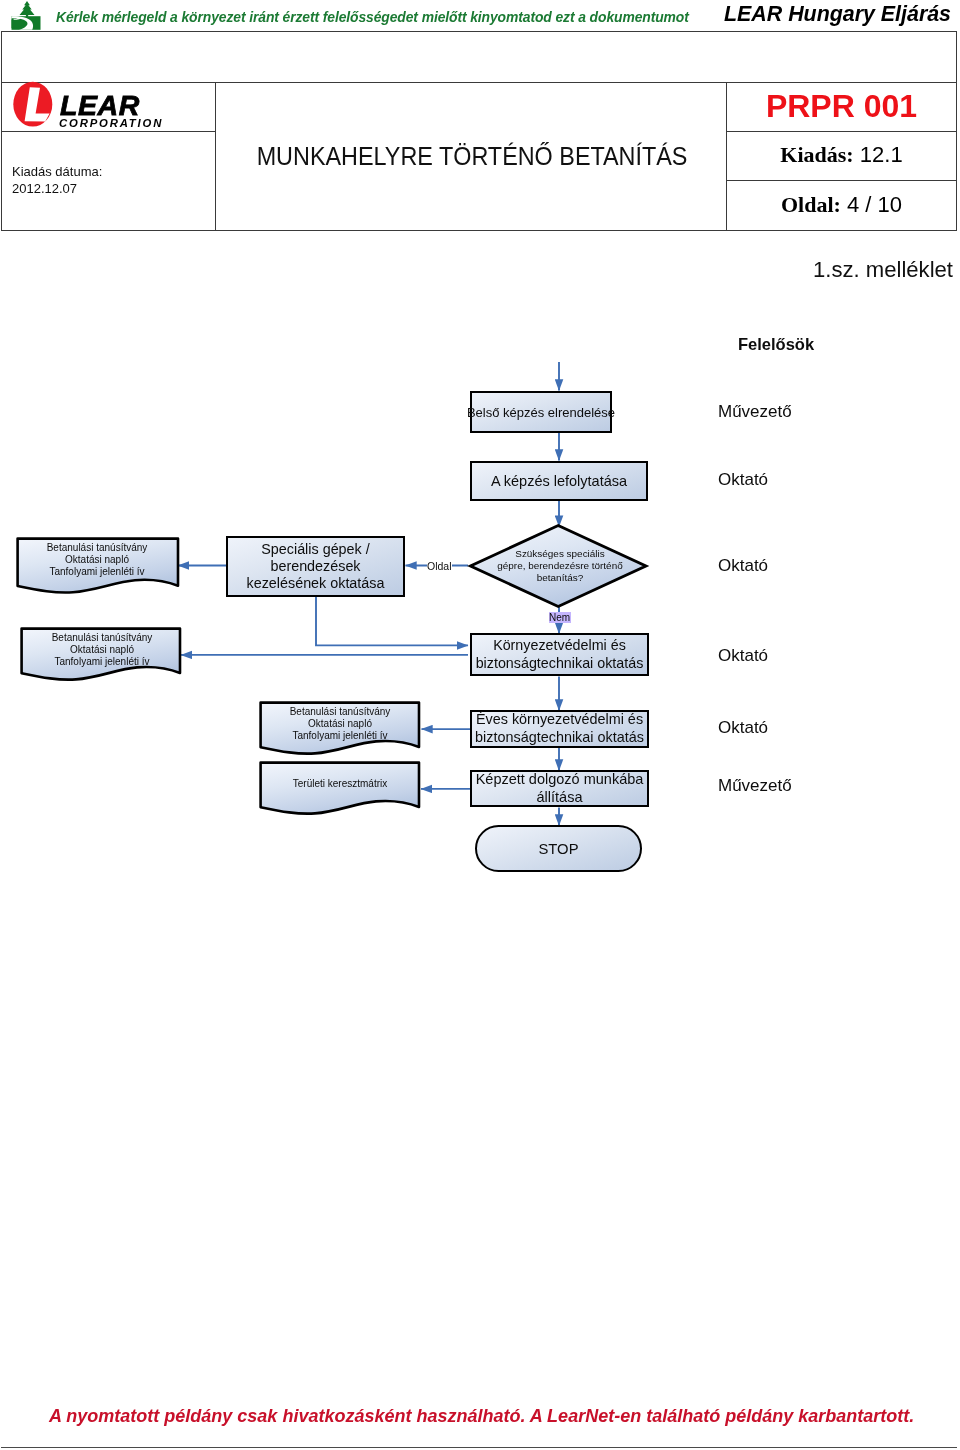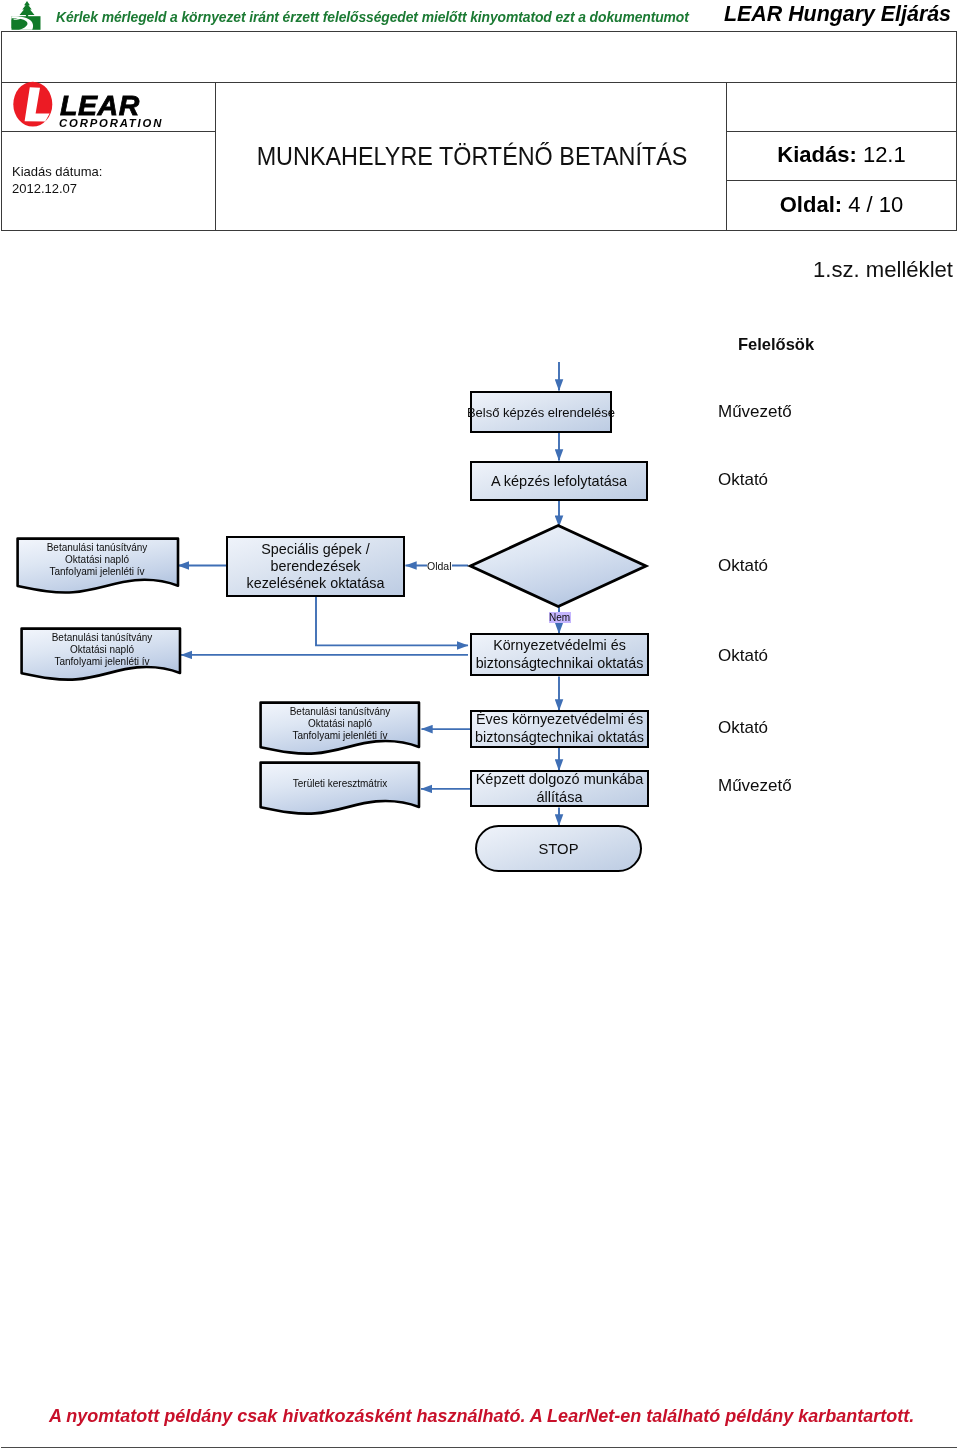--- a/index.html
+++ b/index.html
@@ -21,21 +21,21 @@
 
   #title-main{left:215px;top:31px;width:599px;height:51px;color:#000;}
   #title-inner{font-size:33.7px;font-weight:bold;white-space:nowrap;transform:scaleX(0.96);transform-origin:center;}
   #logo-cell{left:5px;top:81px;width:210px;height:50px;justify-content:flex-start;}
   #date-cell{left:1px;top:131px;width:214px;height:99px;justify-content:flex-start;padding-left:11px;}
   #sub-cell{left:217px;top:82px;width:511px;height:149px;color:#111;align-items:center;}
   #sub-inner{font-size:26.6px;color:#111;white-space:nowrap;transform:scaleX(0.879);transform-origin:center;}
   #code-cell{left:726px;top:81px;width:231px;height:50px;font-size:32px;font-weight:bold;color:#ee1118;}
   #kiadas-cell{left:726px;top:131px;width:231px;height:48px;font-size:22px;color:#000;}
   #oldal-cell{left:726px;top:179px;width:231px;height:51px;font-size:22px;color:#000;}
-  .b{font-weight:bold;}
+  .b{font-weight:bold;font-family:Liberation Serif, serif;}
   #date-text{font-size:13px;color:#111;line-height:1.28;}
 
   
   #annex{position:absolute;left:813px;top:256.5px;font-size:22.1px;color:#111;white-space:nowrap;}
   #flow{position:absolute;left:0;top:240px;width:960px;height:660px;}
   .fnode{position:absolute;box-sizing:border-box;display:flex;align-items:center;justify-content:center;
          text-align:center;color:#0d0d0d;}
   .rect{border:2.5px solid #000;
         background:linear-gradient(163deg,#eff3fa 0%,#dde5f1 38%,#c8d5e8 78%,#bdcce3 100%);}
   .term{border:2.8px solid #000;border-radius:24px;
@@ -103,20 +103,21 @@
   <div class="hcell" id="date-cell">
     <div id="date-text">
       <span>Kiadás dátuma:</span><br>
       <span>2012.12.07</span>
     </div>
   </div>
 
   <div class="hcell" id="sub-cell">
       <span id="sub-inner">MUNKAHELYRE TÖRTÉNŐ BETANÍTÁS</span>
     </div>
+  <div class="hcell" id="code-cell">PRPR 001</div>
   <div class="hcell" id="kiadas-cell">
     <span class="b">Kiadás:</span>&nbsp;<span>12.1</span>
   </div>
   <div class="hcell" id="oldal-cell">
     <span class="b">Oldal:</span>&nbsp;<span>4 / 10</span>
   </div>
 
   <div id="annex">1.sz. melléklet</div>
 
   <div id="flow">
@@ -156,20 +157,23 @@
       <defs>
         <linearGradient id="gnode" x1="0.12" y1="0" x2="0.62" y2="1">
           <stop offset="0%" stop-color="#f0f4fb"></stop>
             <stop offset="38%" stop-color="#dde6f3"></stop>
           <stop offset="78%" stop-color="#c4d2e8"></stop>
             <stop offset="100%" stop-color="#b3c5e0"></stop>
         </linearGradient>
       </defs>
       <polygon points="90.2,2.5 177.9,43 90.2,83.5 2.5,43" fill="url(#gnode)" stroke="#000" stroke-width="2.9" stroke-linejoin="miter"></polygon>
     </svg>
+    <div class="fnode" style="left:480px;top:286px;width:160px;height:80px;font-size:9.95px;line-height:1.2;">
+        <span>Szükséges speciális<br>gépre, berendezésre történő<br>betanítás?</span>
+      </div>
 
     <div class="fnode rect" style="left:226px;top:296px;width:179px;height:61px;font-size:14.35px;line-height:1.2;">
         <span>Speciális gépek /<br>berendezések<br>kezelésének oktatása</span>
       </div>
 
     <div class="fnode rect" style="left:470px;top:393px;width:179px;height:43px;font-size:14.3px;line-height:1.22;">
         <span>Környezetvédelmi és<br>biztonságtechnikai oktatás</span>
       </div>
 
     <div class="fnode rect" style="left:470px;top:470px;width:179px;height:38px;font-size:14.4px;line-height:1.22;">

